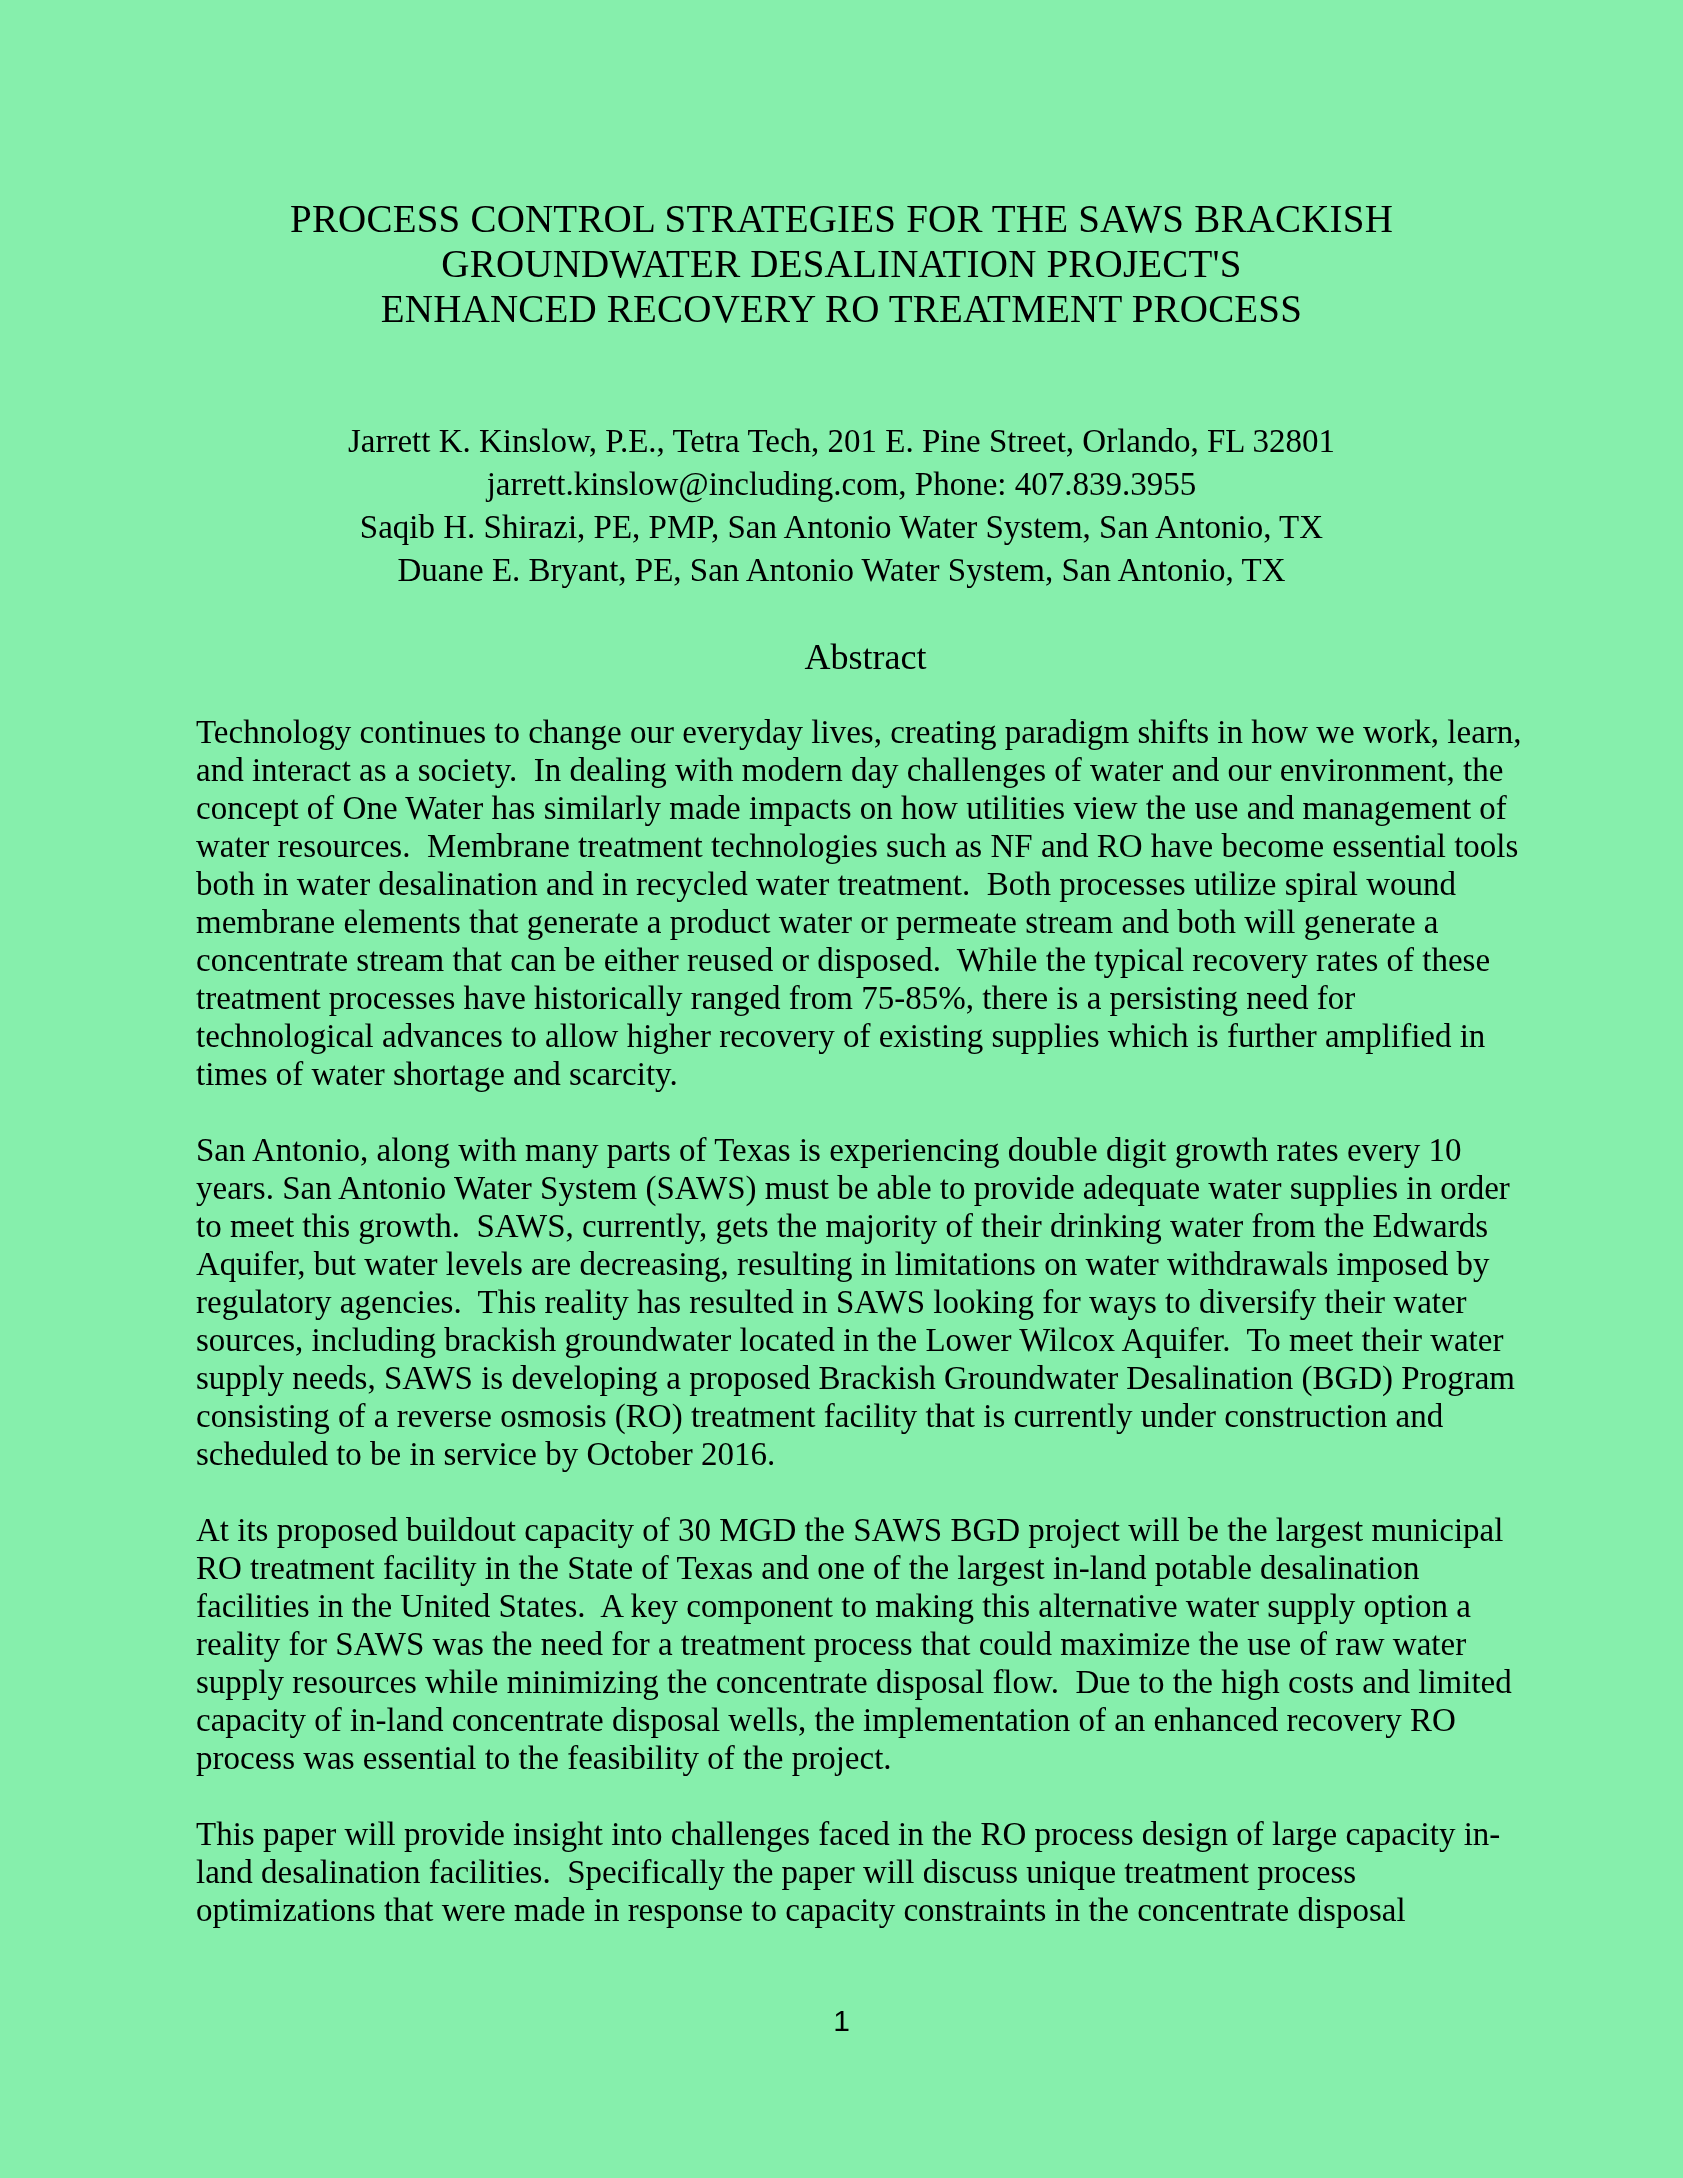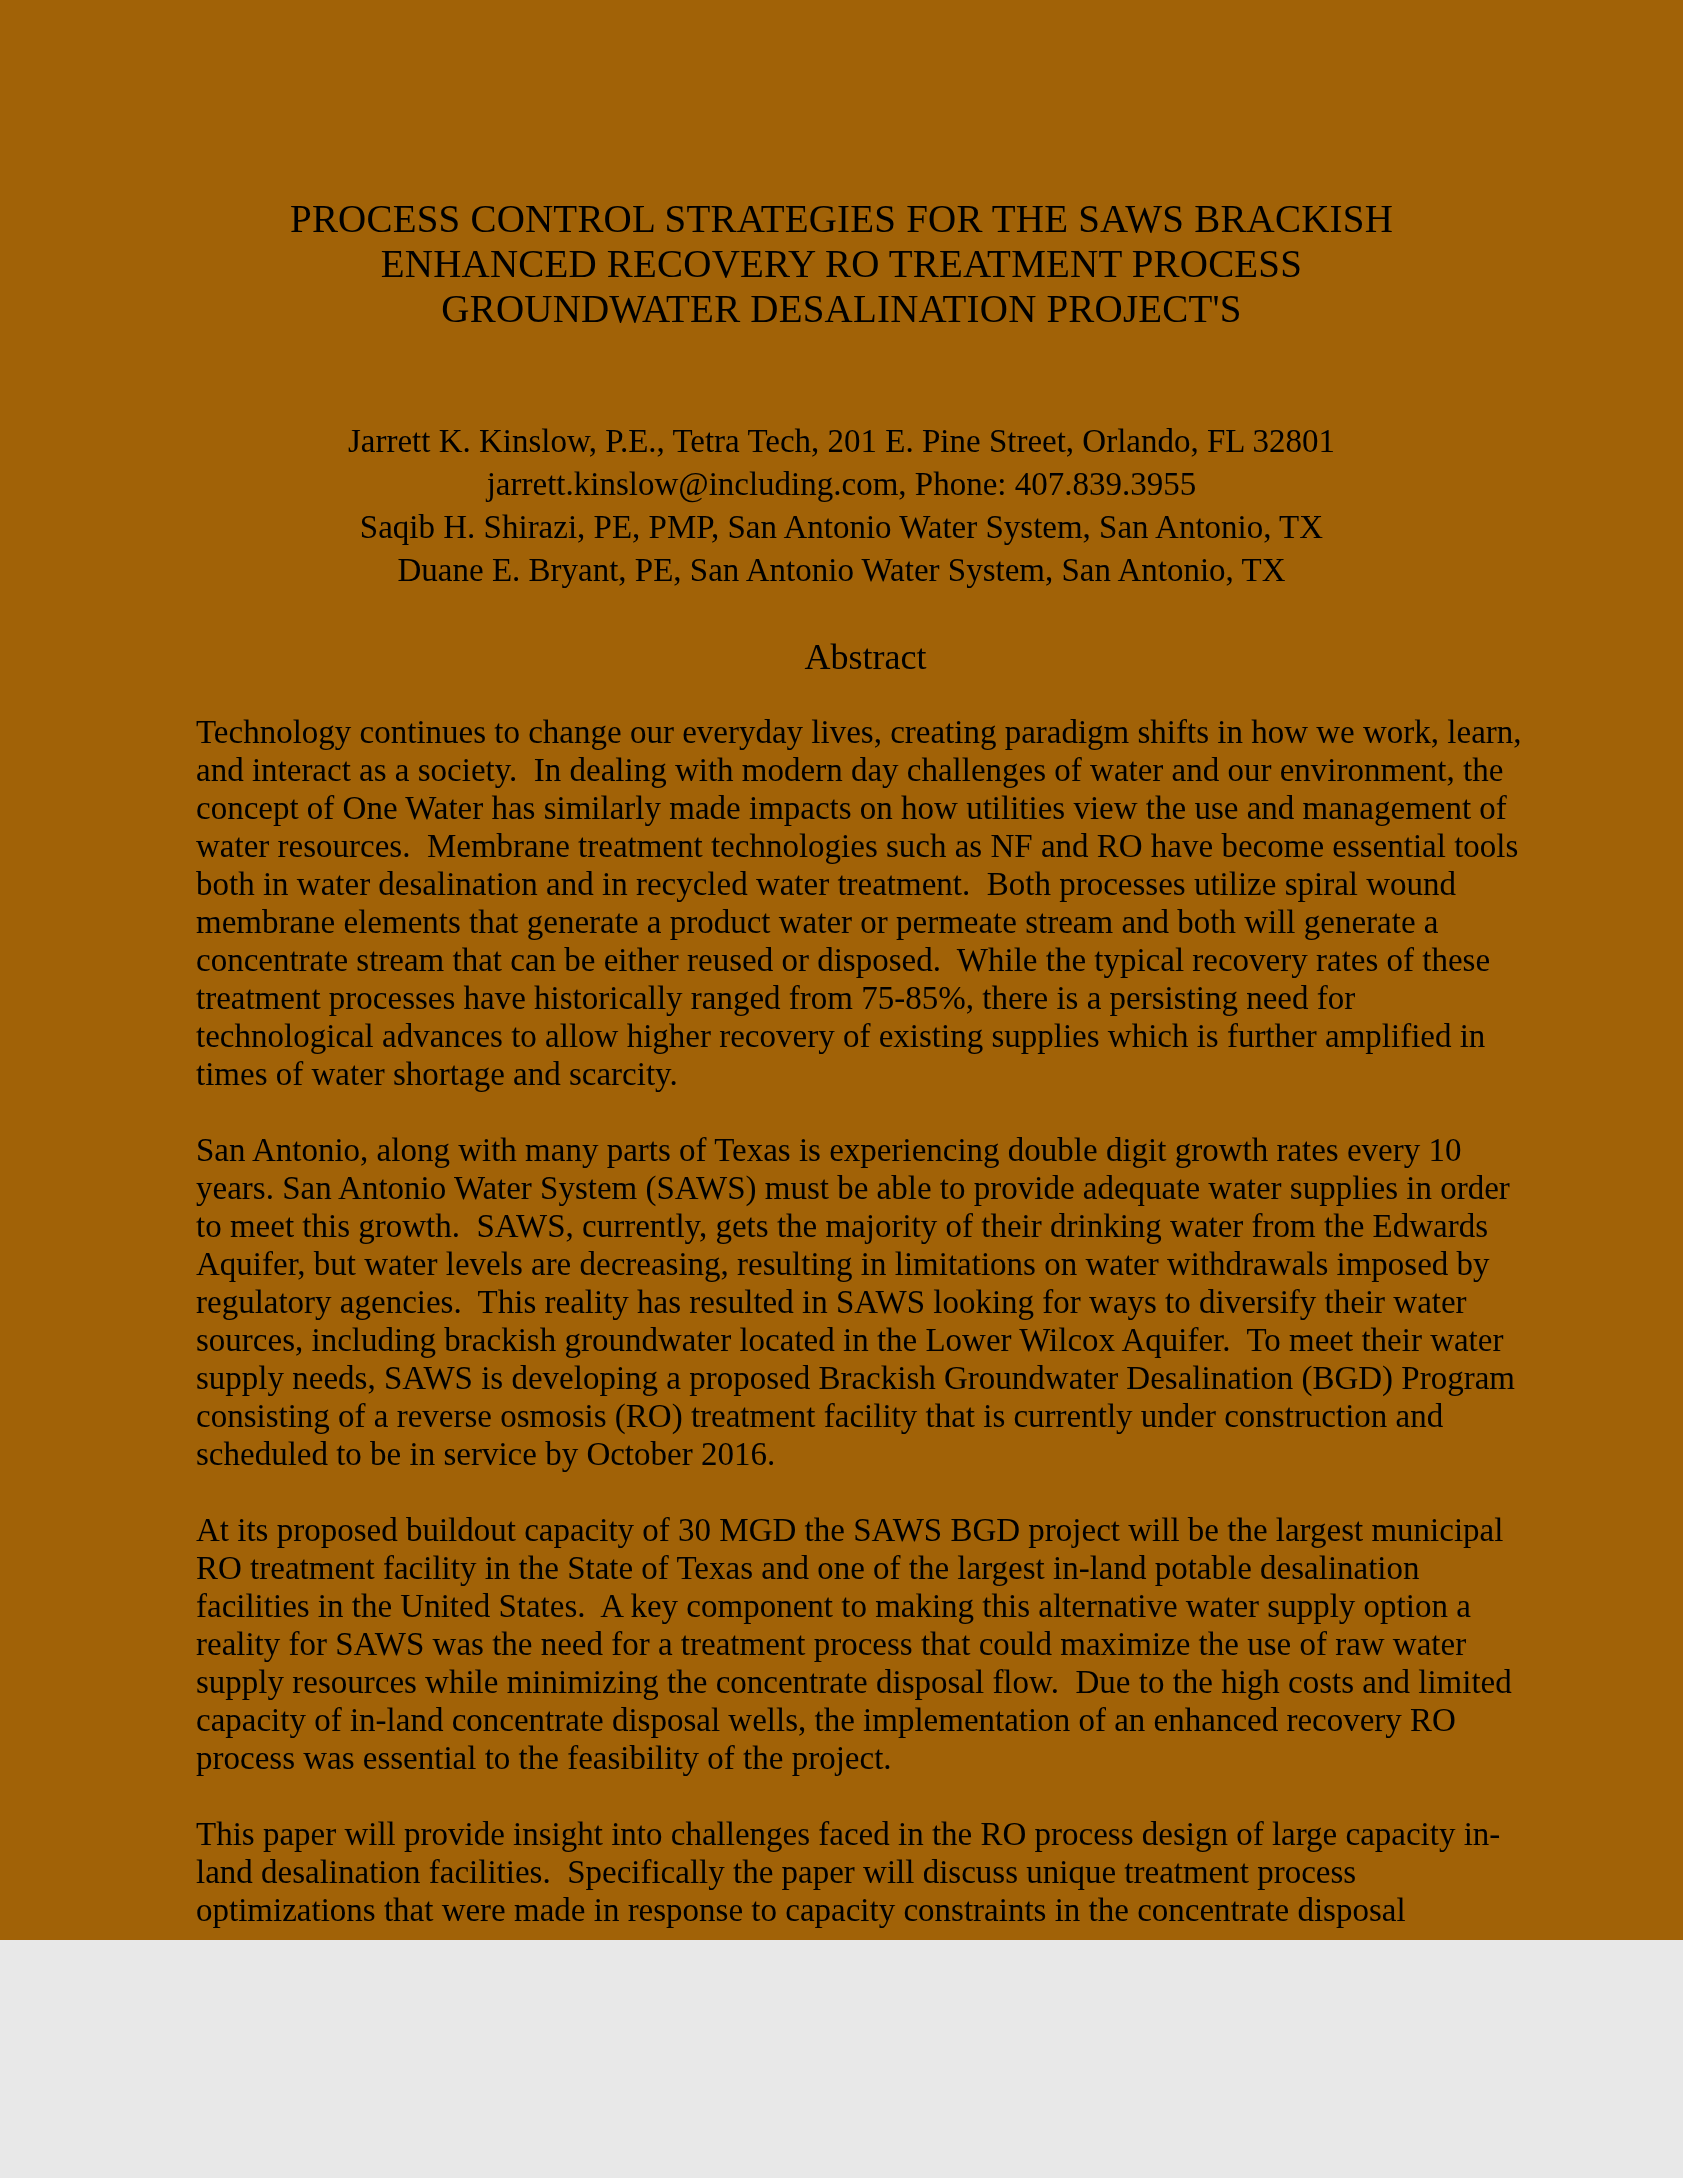--- a/index.html
+++ b/index.html
@@ -3,22 +3,22 @@
 <meta charset="utf-8">
 <style>
   html, body {
     margin: 0;
     padding: 0;
     background: #e8e8e8;
   }
   .page {
     position: relative;
     width: 1683px;
-    height: 1940px;
-    background: #a16207;
+    height: 2178px;
+    background: #86efac;
     color: #000000;
     font-family: "Liberation Serif", "DejaVu Serif", serif;
     overflow: hidden;
   }
   .title-block {
     position: absolute;
     top: 196px;
     left: 0;
     width: 1683px;
     text-align: center;
@@ -72,22 +72,22 @@
     line-height: 34px;
   }
 </style>
 </head>
 <body>
 
 <div class="page">
 
   <header class="title-block">
     <div class="title-line">PROCESS CONTROL STRATEGIES FOR THE SAWS BRACKISH</div>
+    <div class="title-line">GROUNDWATER DESALINATION PROJECT'S</div>
     <div class="title-line">ENHANCED RECOVERY RO TREATMENT PROCESS</div>
-    <div class="title-line">GROUNDWATER DESALINATION PROJECT'S</div>
   </header>
 
   <section class="authors-block">
     <div class="author-line">Jarrett K. Kinslow, P.E., Tetra Tech, 201 E. Pine Street, Orlando, FL 32801</div>
     <div class="author-line">jarrett.kinslow@including.com, Phone: 407.839.3955</div>
     <div class="author-line">Saqib H. Shirazi, PE, PMP, San Antonio Water System, San Antonio, TX</div>
     <div class="author-line">Duane E. Bryant, PE, San Antonio Water System, San Antonio, TX</div>
   </section>
 
   <h2 class="abstract-heading">Abstract</h2>

